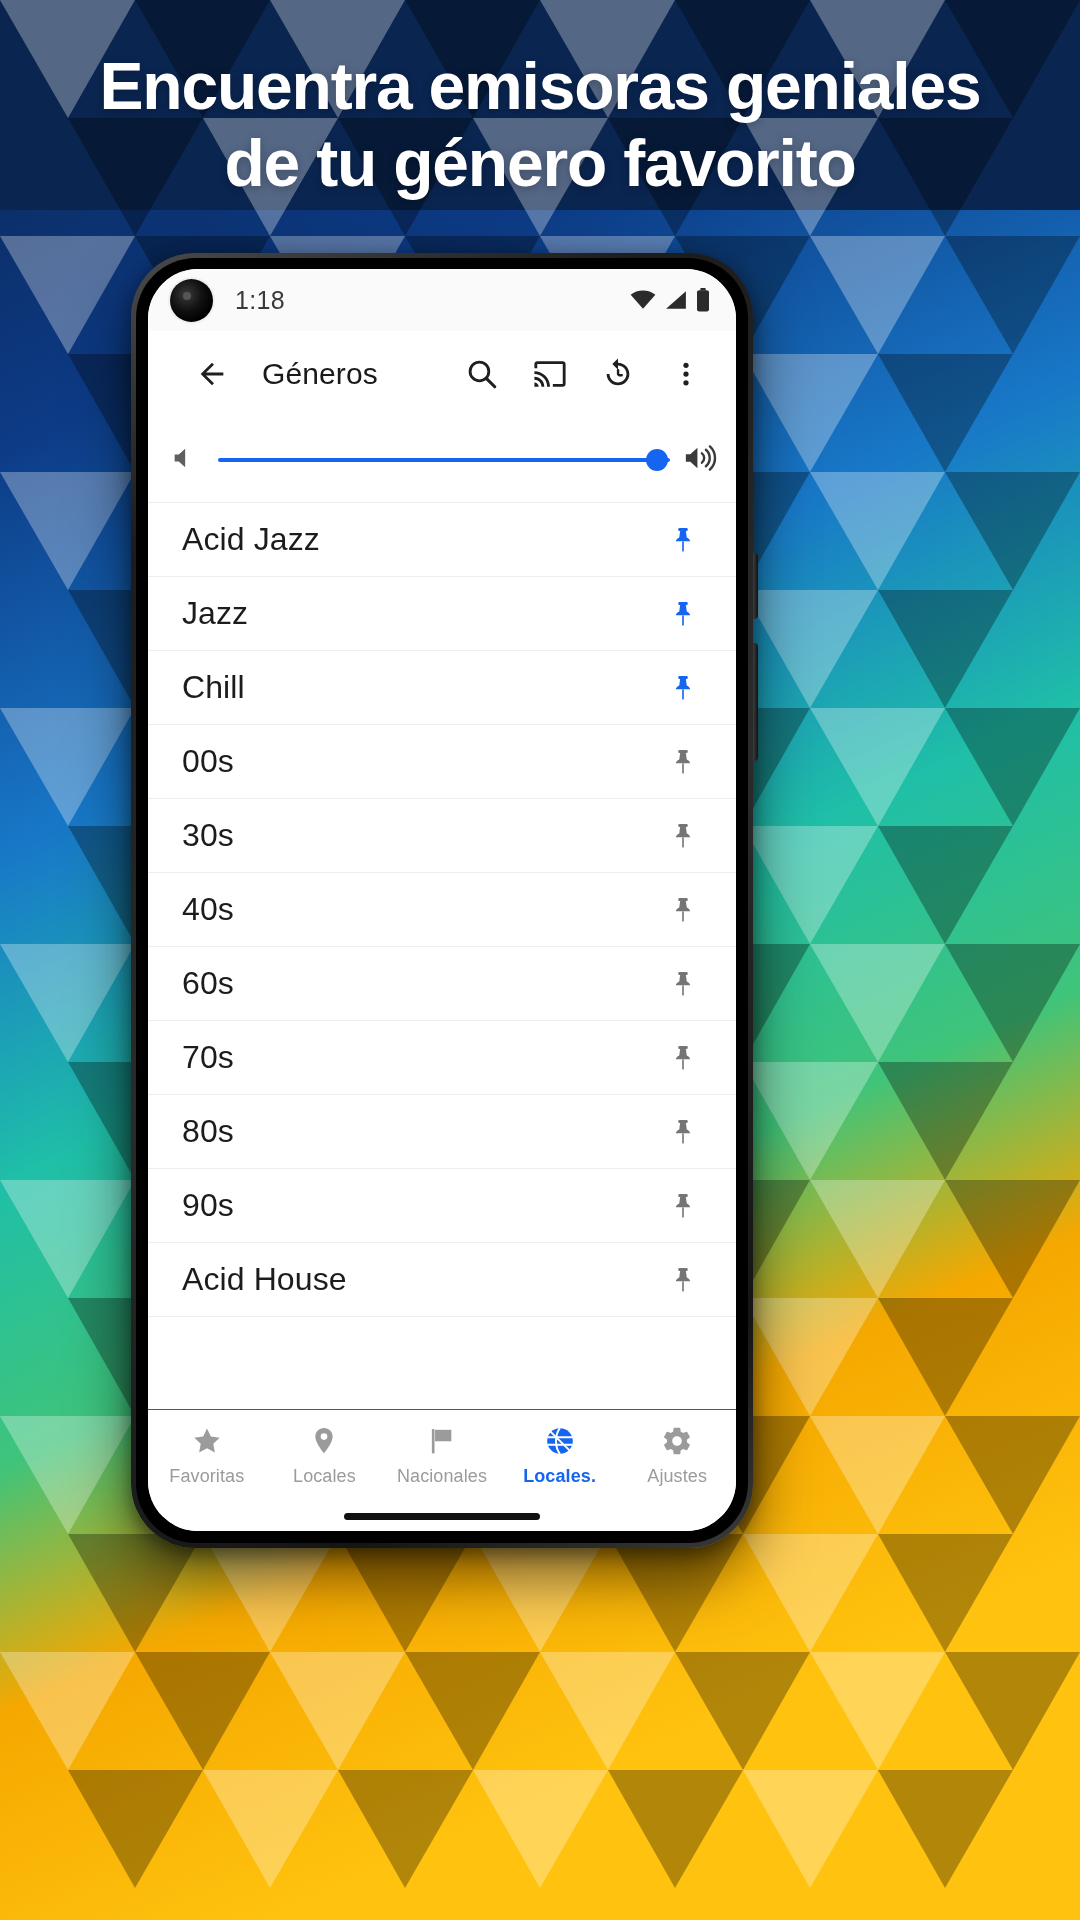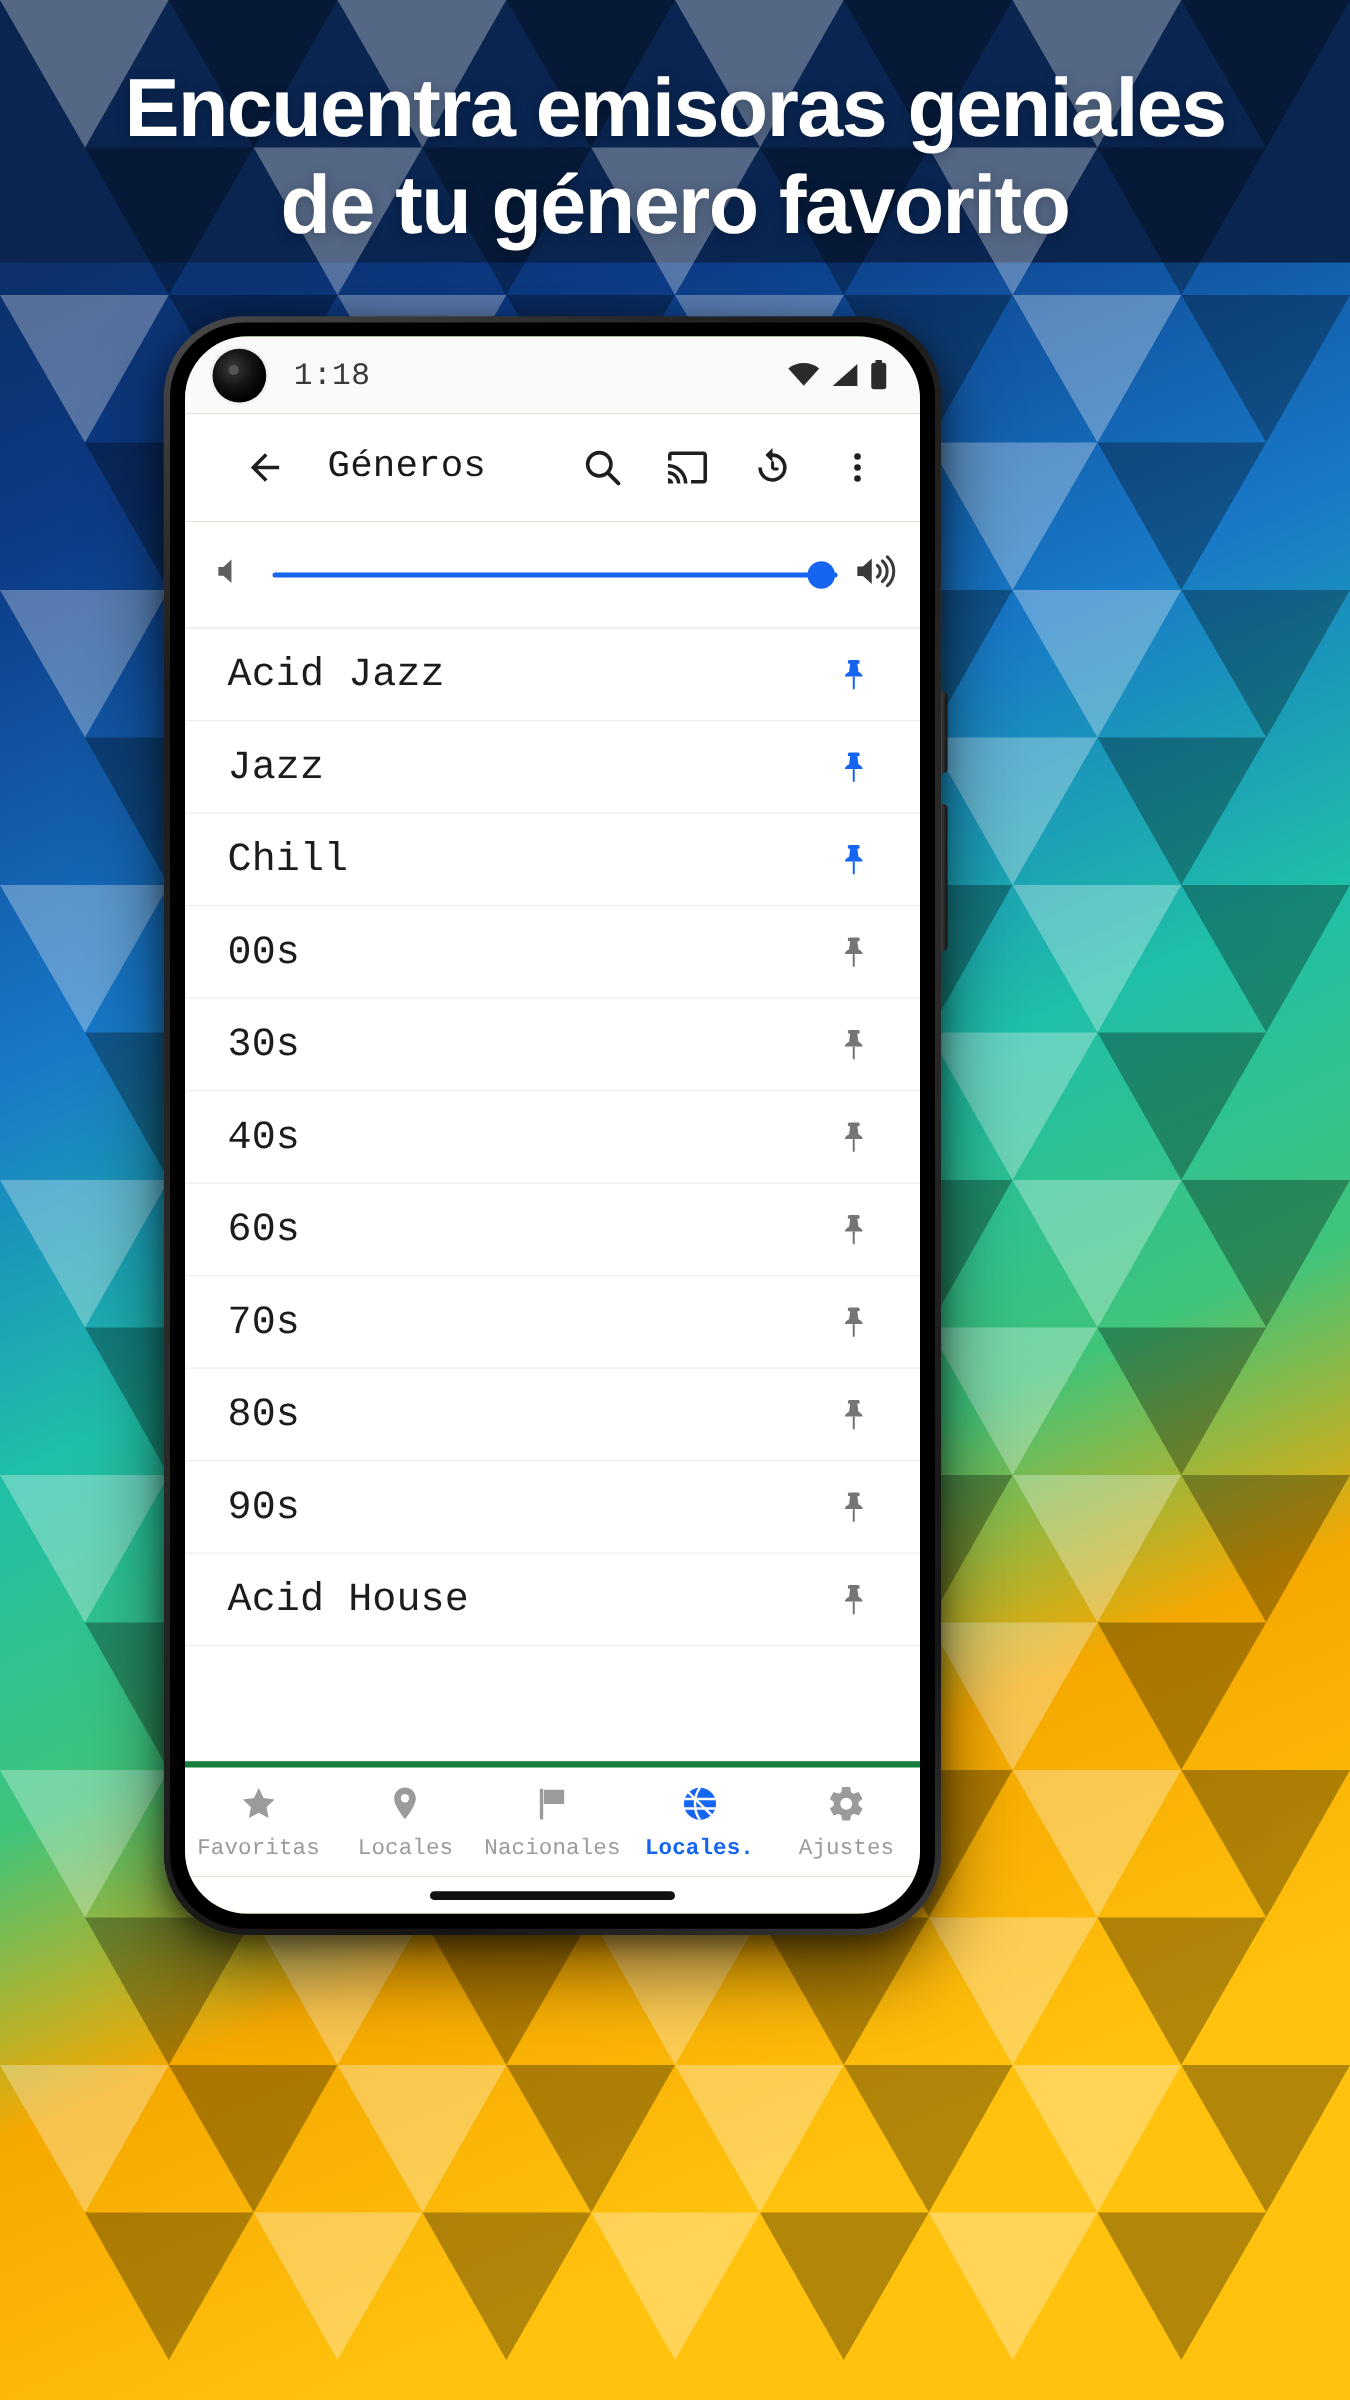--- a/index.html
+++ b/index.html
@@ -40,26 +40,25 @@
   .phone-inner {
     width:100%; height:100%;
     border-radius:60px;
     background:#000;
     padding:11px 12px 12px 12px;
     position:relative;
   }
   .screen {
     width:100%; height:100%;
     border-radius:50px;
-    background:#4d7c0f;
+    background:#fef9c3;
     overflow:hidden;
     position:relative;
     display:flex;
     flex-direction:column;
-    font-family:Liberation Mono, monospace;
   }
 
   
   .btn-side {
     position:absolute; right:-5px; width:5px;
     background:linear-gradient(90deg,#3d3d3d,#111);
     border-radius:0 4px 4px 0;
   }
   .btn-power { top:300px; height:66px; }
   .btn-vol   { top:390px; height:118px; }
@@ -132,21 +131,21 @@
     border-bottom:1px solid #eeeeee;
   }
   .row-label { font-size:32px; color:#1c1c1c; letter-spacing:.1px; }
   .row-pin { margin-left:auto; width:46px; display:flex; align-items:center; justify-content:center; }
 
   
   .bottomnav {
     height:92px; flex:0 0 92px;
     display:flex; align-items:flex-start;
     background:#fff;
-    border-top:5px solid #15803d;
+    border-top:1px solid #15803d;
   }
   .navitem {
     flex:1 1 0; height:100%;
     display:flex; flex-direction:column;
     align-items:center; justify-content:center; gap:5px;
   }
   .navitem .nl { font-size:18px; color:#9b9b9b; letter-spacing:.1px; }
   .navitem.active .nl { color:#1565f0; font-weight:bold; }
 
   

